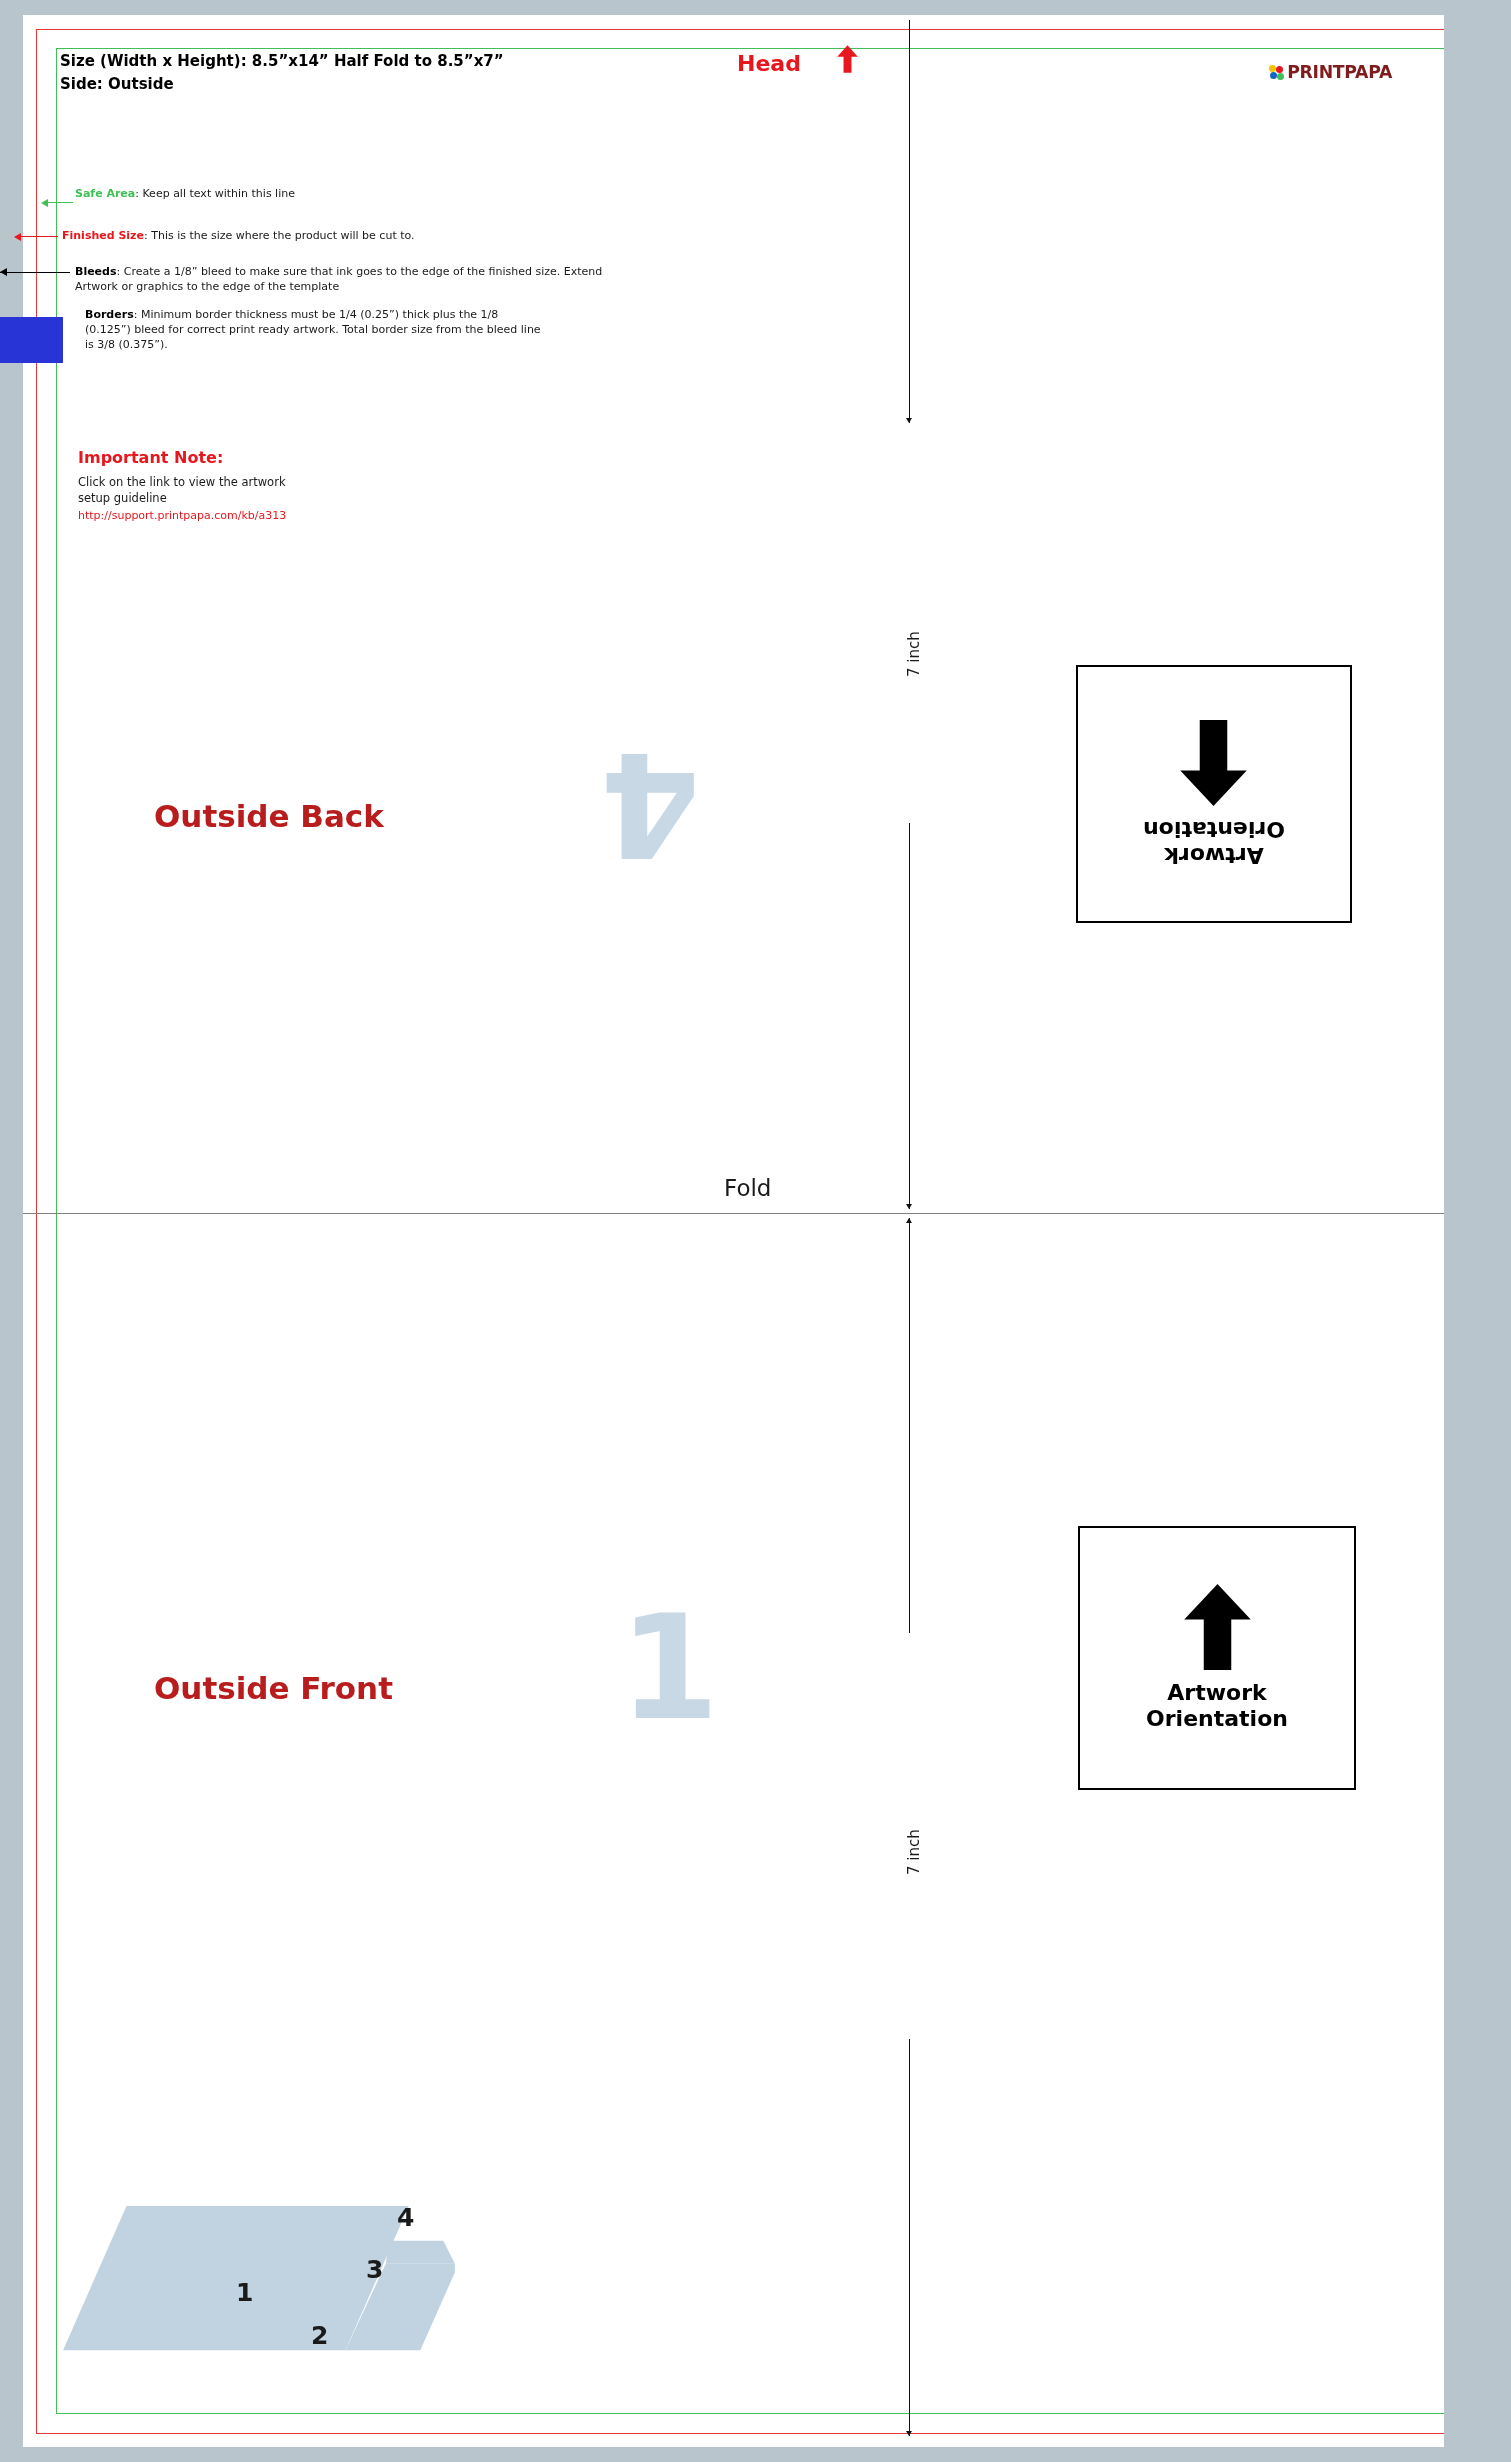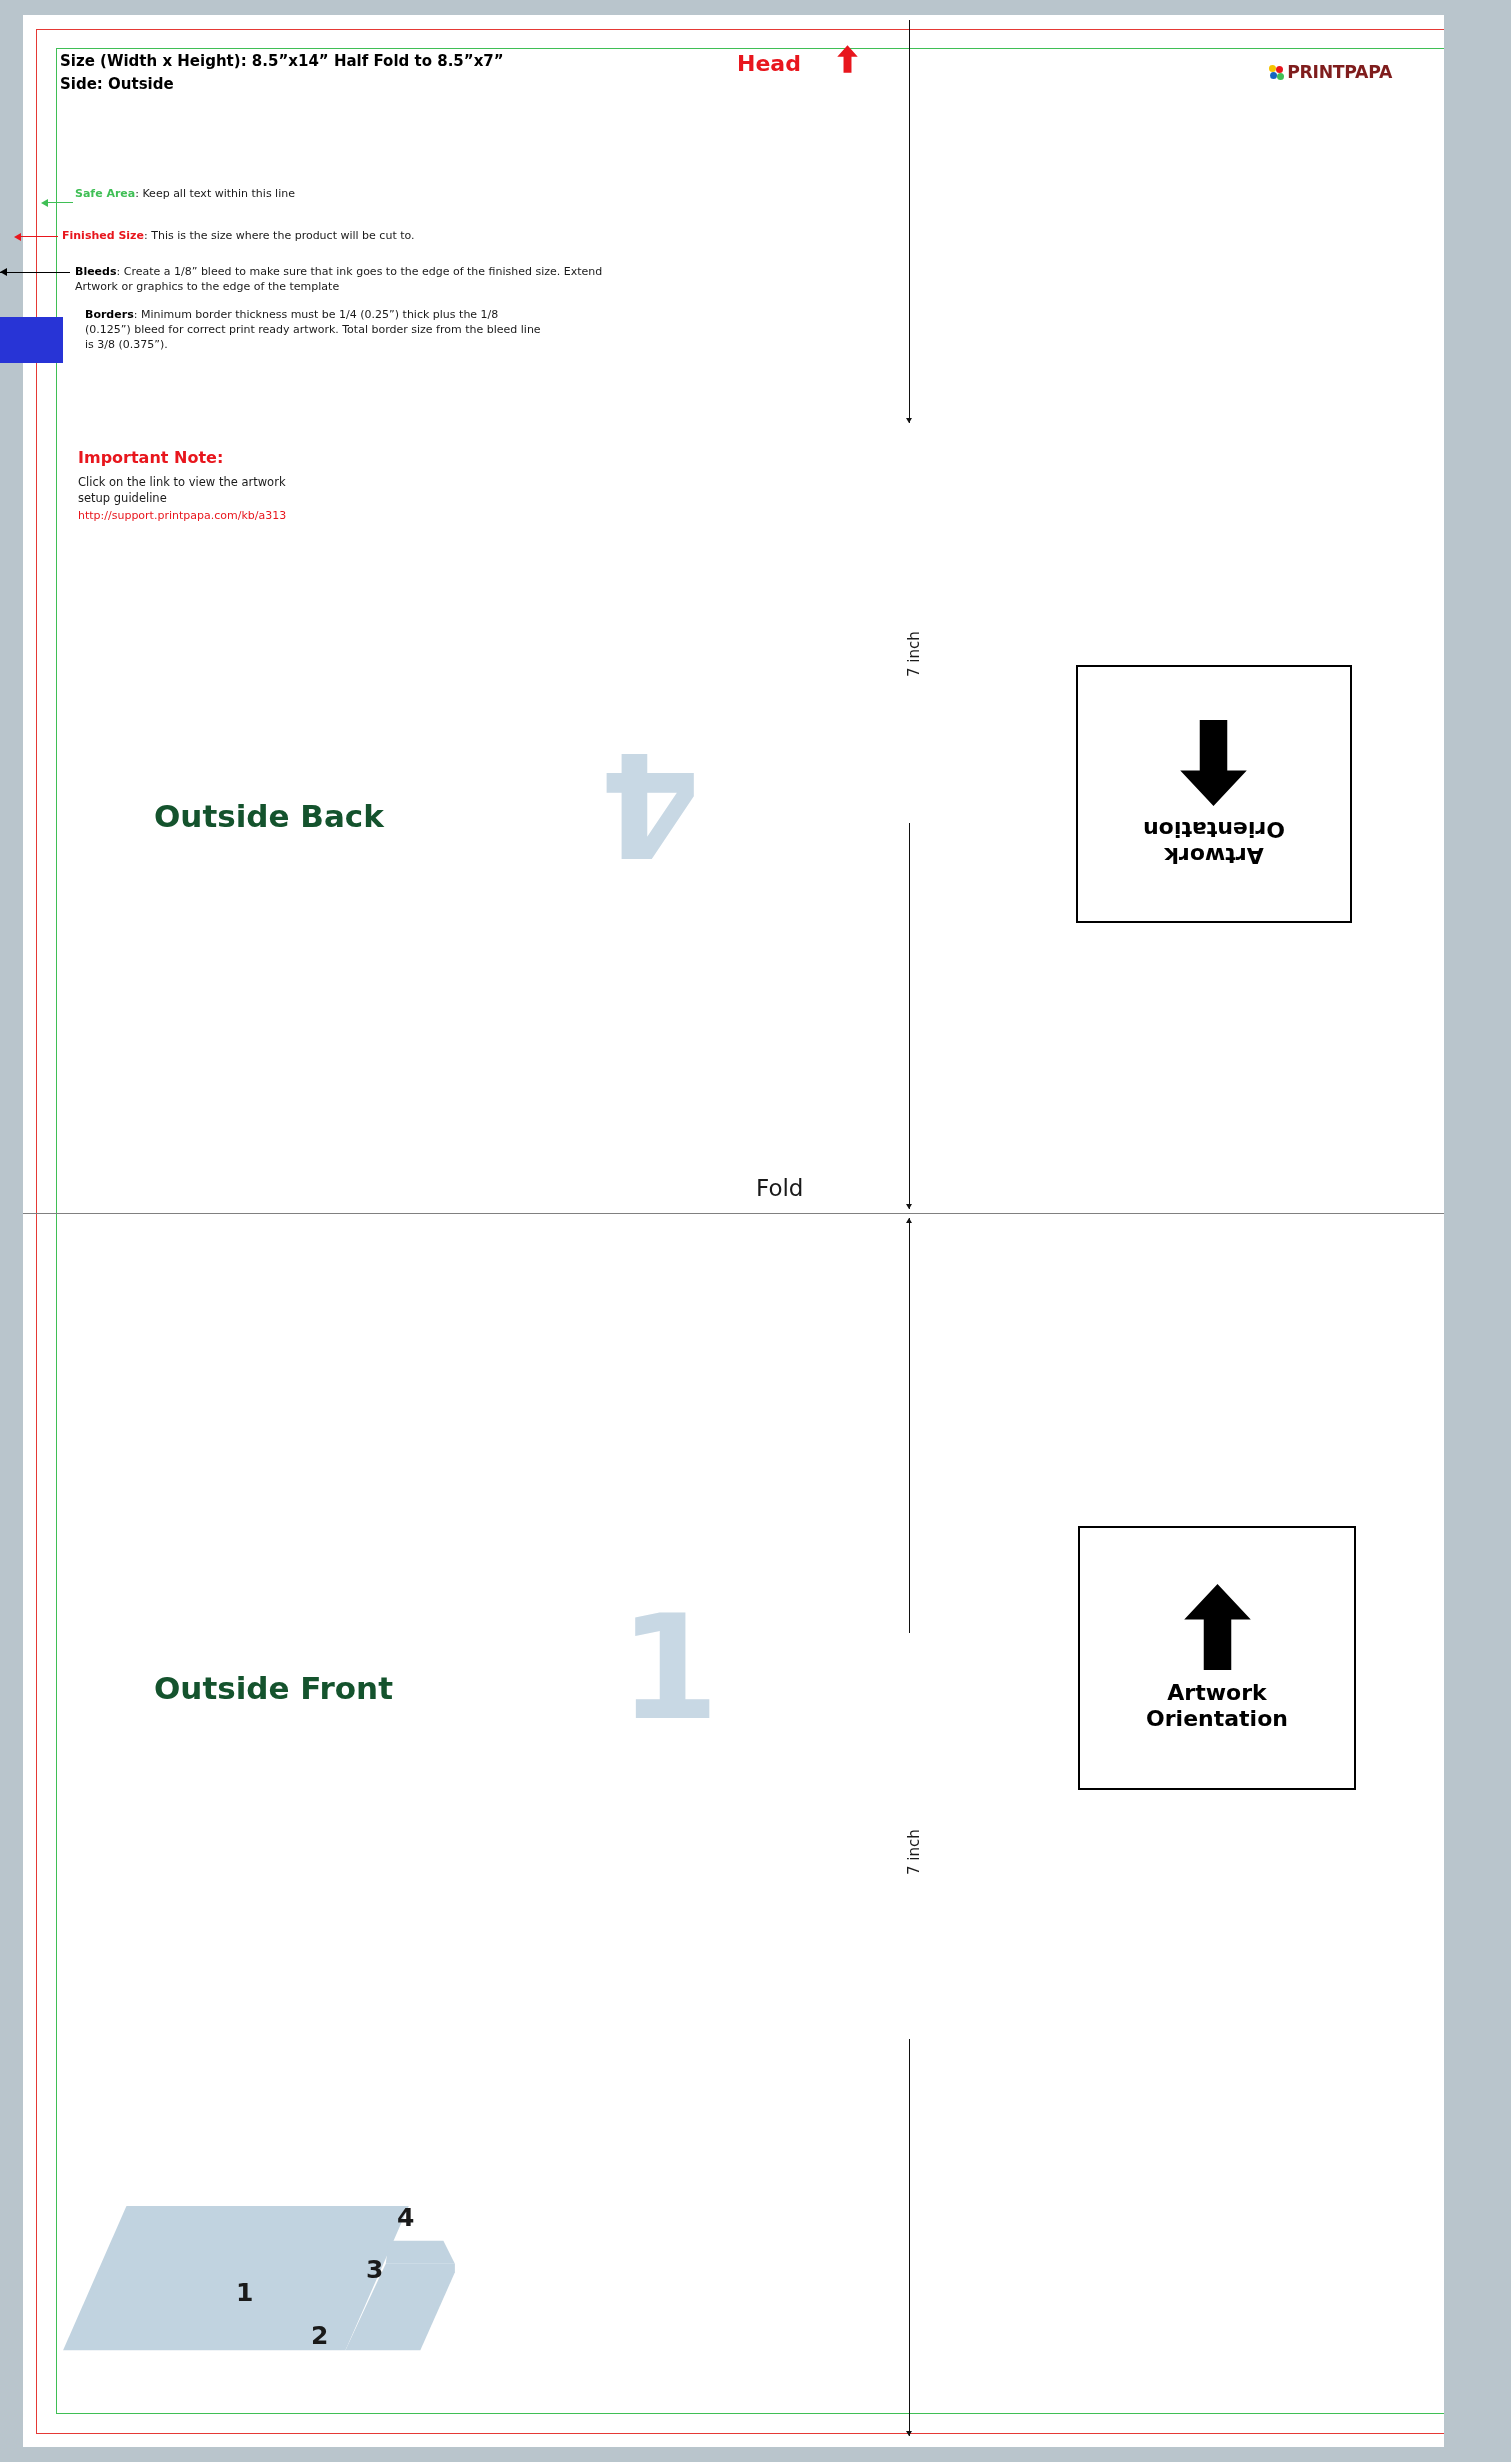--- a/index.html
+++ b/index.html
@@ -50,21 +50,21 @@
   .fold-line {
     position: absolute;
     left: 23px;
     top: 1213px;
     width: 1466px;
     height: 0;
     border-top: 1.2px solid #808080;
   }
   .fold-label {
     position: absolute;
-    left: 756px;
+    left: 724px;
     top: 1175px;
     font-size: 23px;
     color: #1a1a1a;
     font-family: "DejaVu Sans", sans-serif;
   }
 
   
   .size-info {
     position: absolute;
     left: 60px;
@@ -212,21 +212,21 @@
     white-space: nowrap;
   }
   .ml-top { left: 905px; top: 677px; }
   .ml-bot { left: 905px; top: 1875px; }
 
   
   .panel-title {
     position: absolute;
     font-size: 31px;
     font-weight: bold;
-    color: #14532d;
+    color: #b91c1c;
   }
   .pt-back  { left: 154px; top: 798px; }
   .pt-front { left: 154px; top: 1670px; }
 
   
   .ghost-num {
     position: absolute;
     font-size: 144px;
     font-weight: bold;
     color: #c8d8e4;

